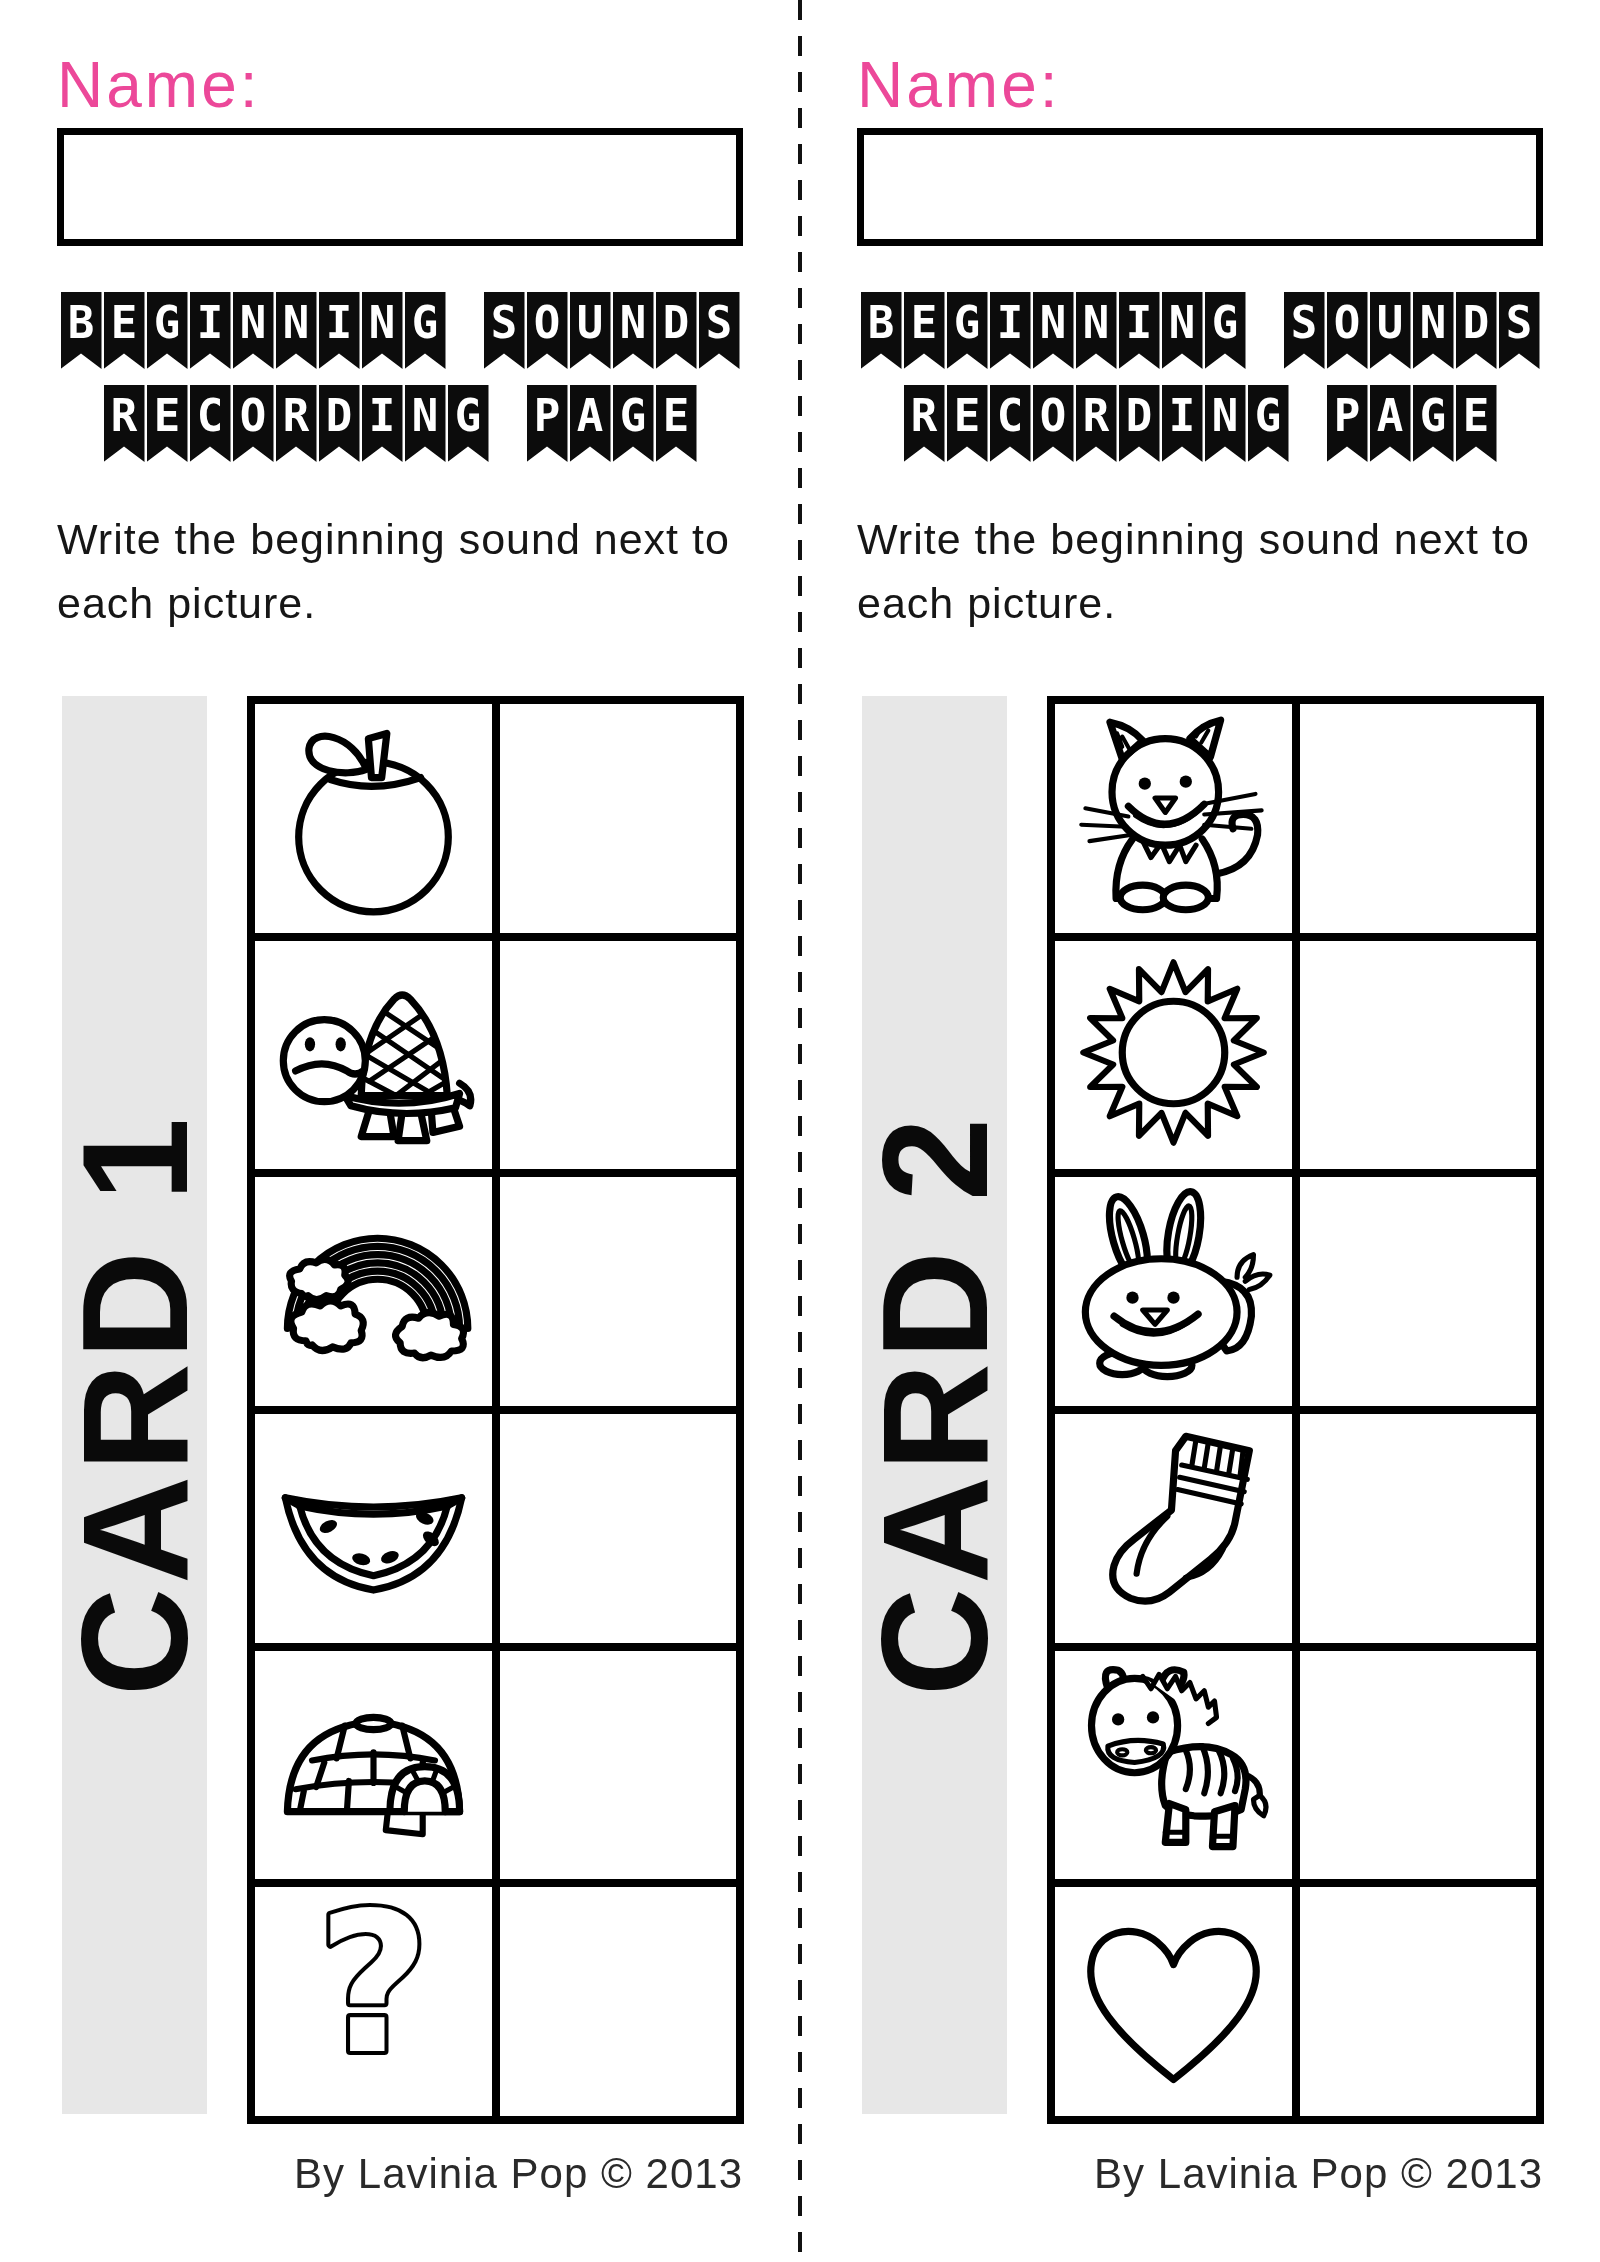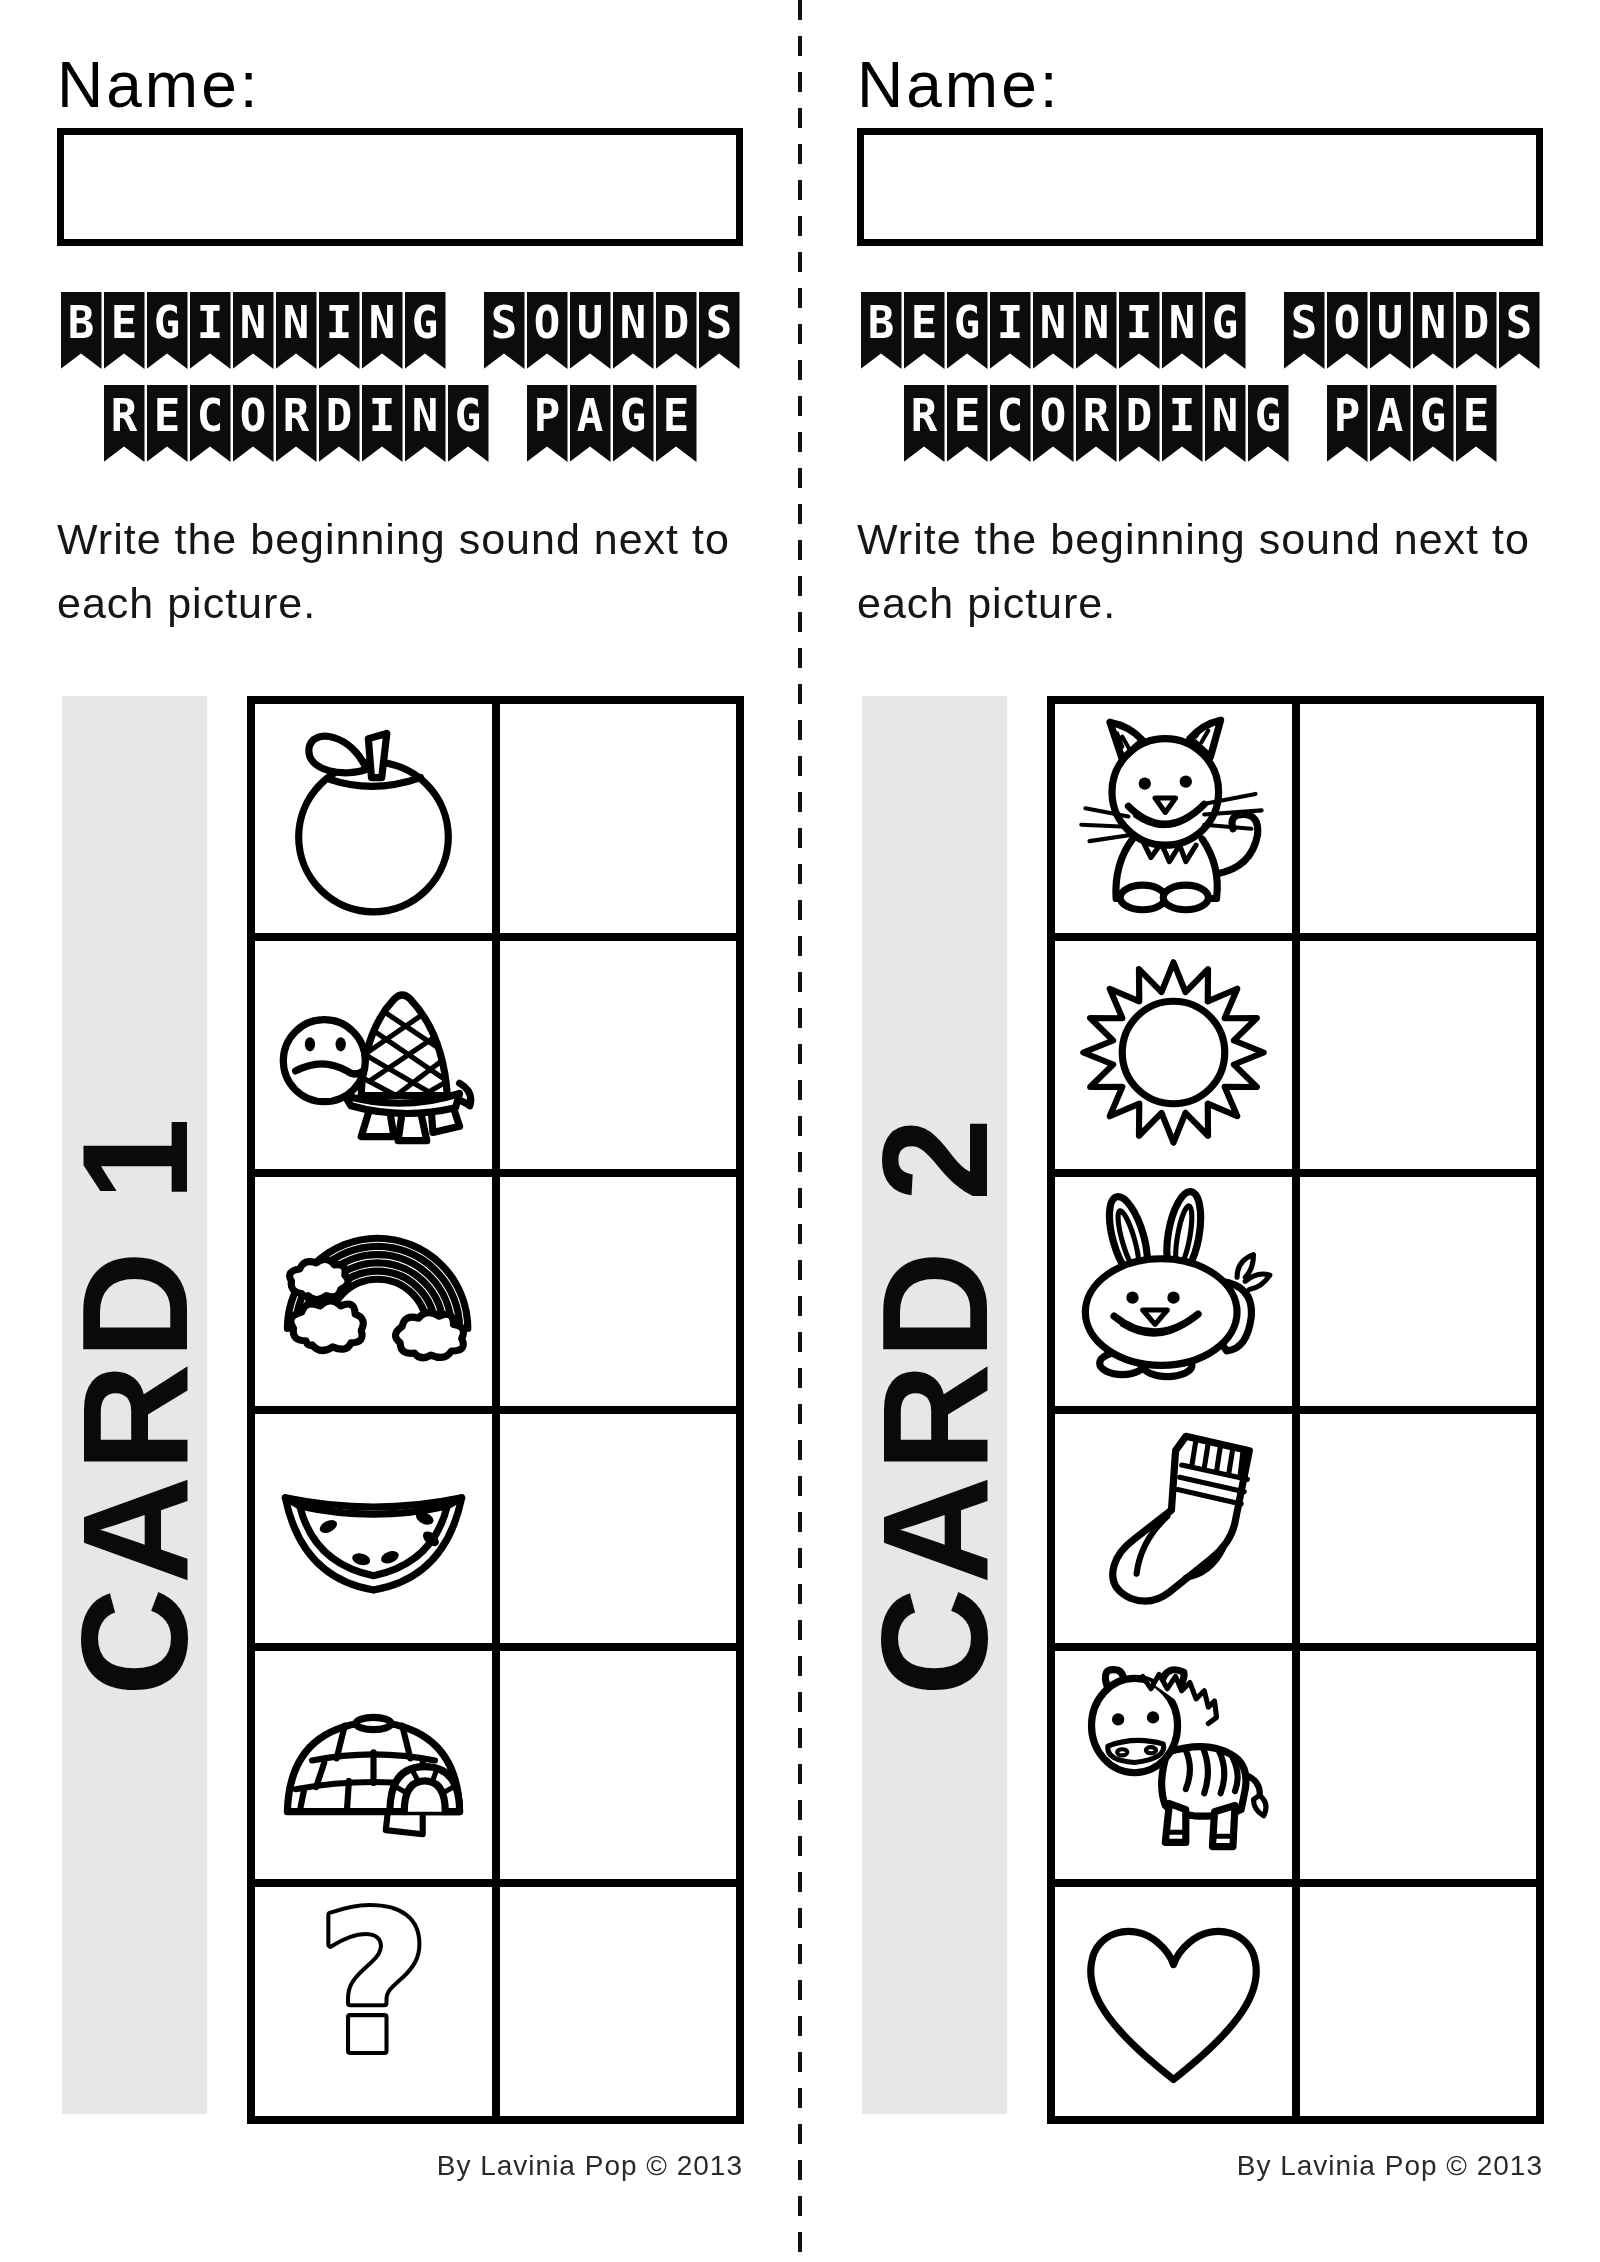--- a/index.html
+++ b/index.html
@@ -9,21 +9,21 @@
   }
   .page{position:absolute;top:0;width:800px;height:2262px;}
   .page-left{left:0;}
   .page-right{left:800px;}
   .cut-line{
     position:absolute;left:798px;top:0;width:4px;height:2262px;z-index:6;
     background:repeating-linear-gradient(to bottom,#111 0 20px,transparent 20px 36px);
   }
   .name-label{
     position:absolute;left:57px;top:48px;font-size:64px;font-weight:300;
-    letter-spacing:3px;color:#000000;
+    letter-spacing:3px;color:#ec4899;
   }
   .name-box{
     position:absolute;left:57px;top:128px;width:686px;height:118px;
     border:7px solid #000;box-sizing:border-box;background:#fff;
   }
   .banner{position:absolute;left:0;top:292px;width:800px;}
   .banner-row{display:flex;justify-content:center;align-items:flex-start;}
   .banner-row + .banner-row{margin-top:16px;}
   .tile{
     width:41px;height:77px;margin:0 1px;background:#0c0c0c;
@@ -43,21 +43,21 @@
     font-size:150px;font-weight:700;letter-spacing:4px;color:#0a0a0a;white-space:nowrap;
   }
   .grid{
     position:absolute;left:247px;top:696px;width:497px;height:1428px;
     display:grid;grid-template-columns:1fr 1fr;grid-template-rows:repeat(6,1fr);
     gap:8px;background:#000;border:8px solid #000;box-sizing:border-box;
   }
   .cell{background:#fff;display:flex;align-items:center;justify-content:center;overflow:hidden;}
   .cell svg{width:205px;height:205px;}
   .footer{
-    position:absolute;top:2150px;right:57px;font-size:28px;letter-spacing:1px;
+    position:absolute;top:2150px;right:57px;font-size:42px;letter-spacing:1px;
     color:#2a2a2a;font-weight:300;
   }
 </style>
 </head>
 <body>
 
 <div class="cut-line"></div>
 
 <section class="page page-left">
   <div class="name-label">Name:</div>

